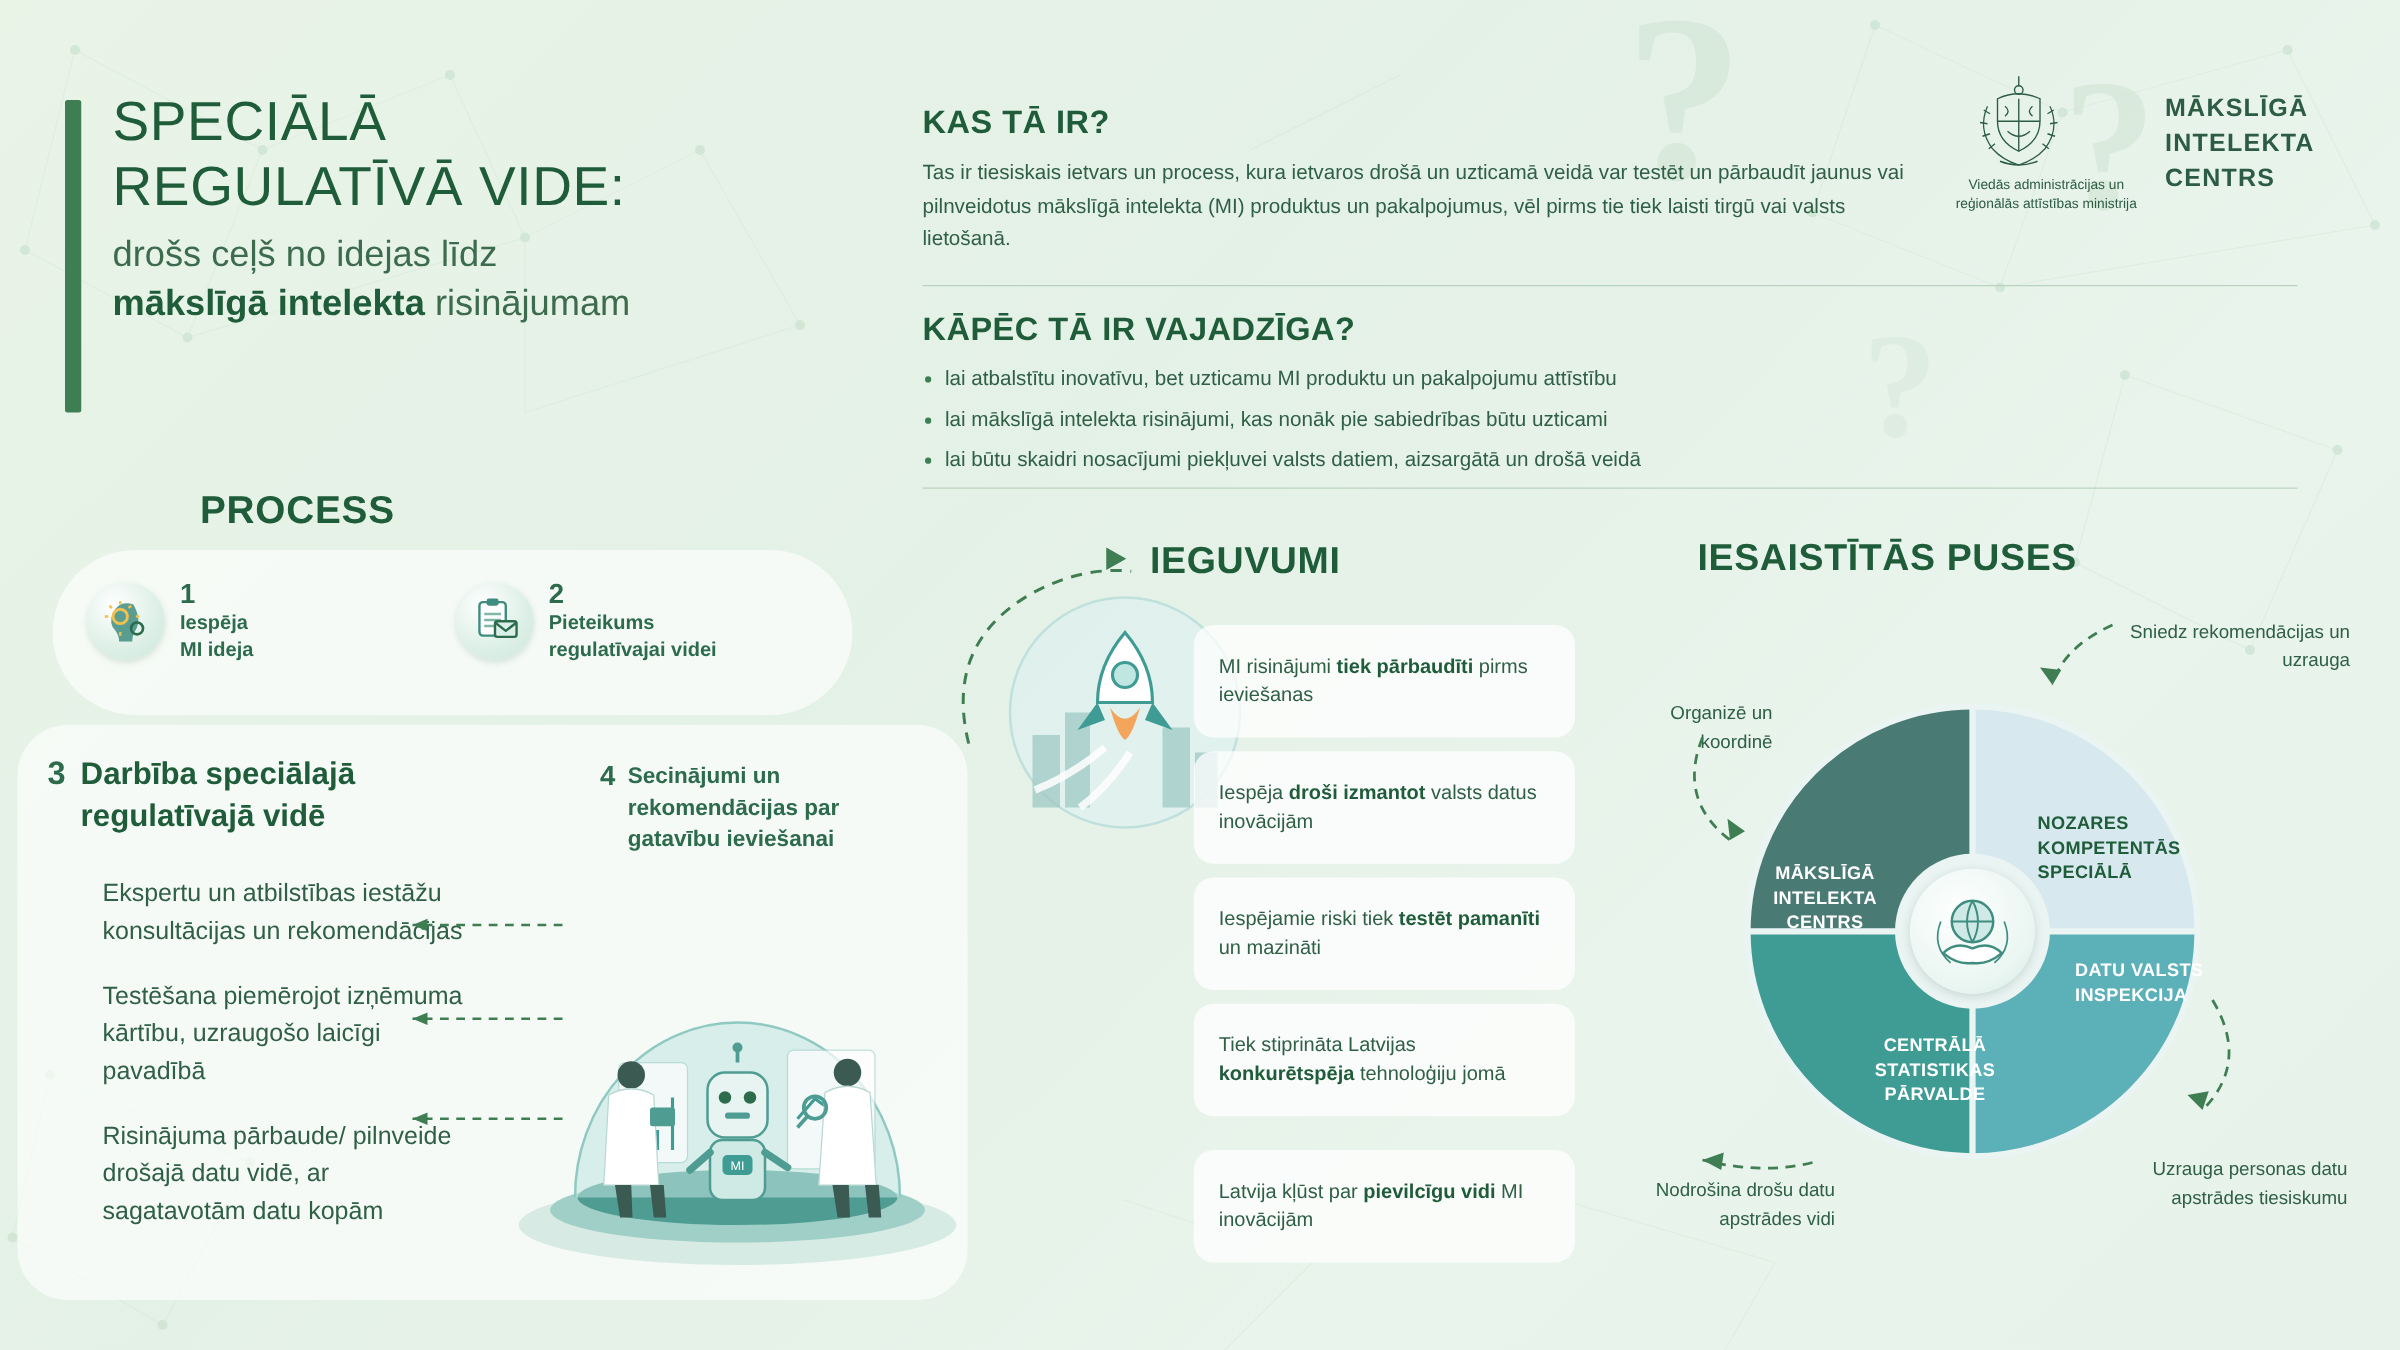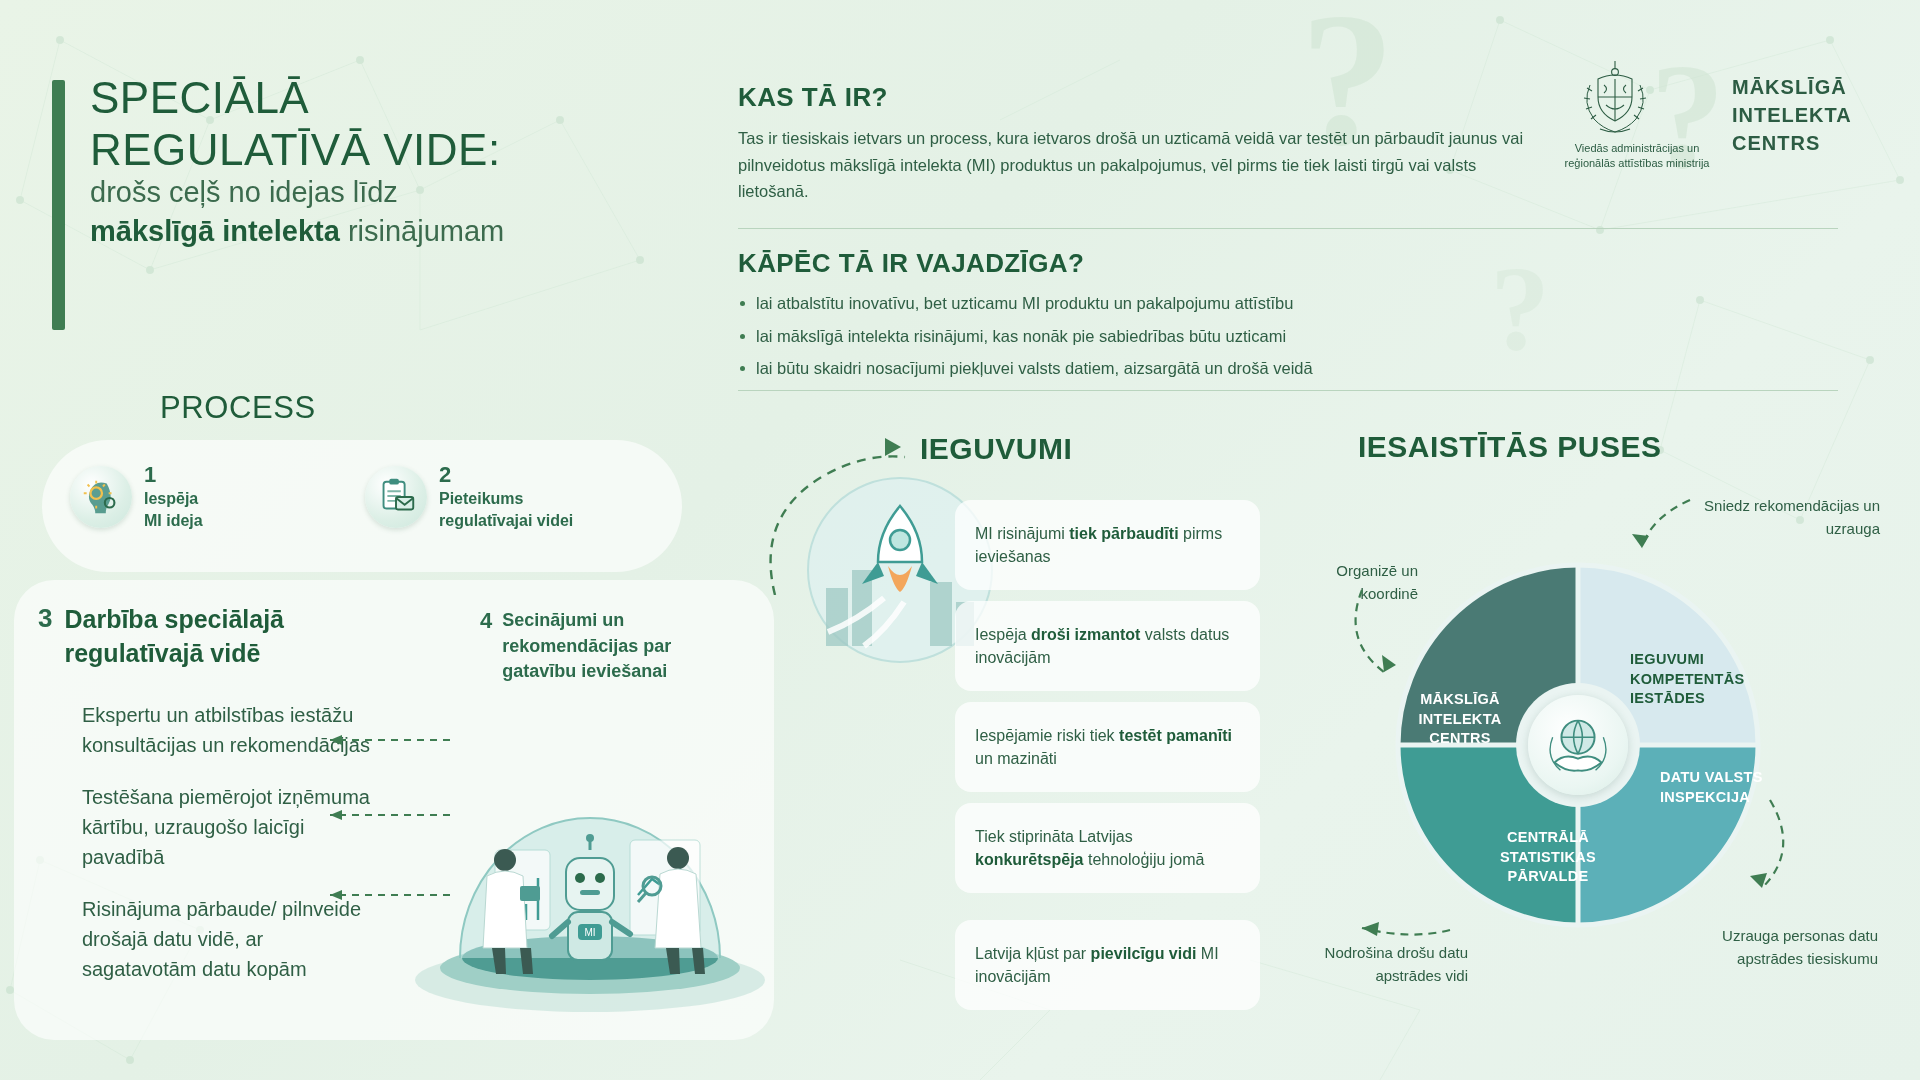--- a/index.html
+++ b/index.html
@@ -26,21 +26,21 @@
   .title-wrap { position: absolute; left: 52px; top: 72px; width: 650px; }
   .title-bar {
     position: absolute; left: 0; top: 8px; width: 13px; height: 250px;
     background: #3f7d52; border-radius: 2px;
   }
   .title-inner { margin-left: 38px; }
   .title-main {
     font-size: 44px; font-weight: 400; color: #1f5c3a; letter-spacing: .5px;
     line-height: 1.18; text-transform: uppercase;
   }
-  .title-sub1 { font-size: 29px; color: #3c6b4e; font-weight: 400; }
+  .title-sub1 { font-size: 29px; color: #3c6b4e; margin-top: 12px; font-weight: 400; }
   .title-sub2 { font-size: 29px; color: #3c6b4e; margin-top: 6px; font-weight: 400; }
   .title-sub2 b { font-weight: 700; color: #1f5c3a; }
 
   
   .kas { position: absolute; left: 738px; top: 82px; width: 790px; }
   .sec-h { font-size: 26px; font-weight: 800; color: #1f5c3a; letter-spacing: .4px; }
   .kas-body { font-size: 16.5px; line-height: 1.62; color: #2f5f45; margin-top: 12px; }
   .hr-line { position: absolute; height: 1px; background: #b9d4be; }
 
   .kapec { position: absolute; left: 738px; top: 248px; width: 800px; }
@@ -57,21 +57,21 @@
   .min-text {
     position: absolute; left: -22px; top: 86px; width: 178px; text-align: center;
     font-size: 11px; color: #2c5c43; line-height: 1.35;
   }
   .mic-text {
     position: absolute; left: 162px; top: 18px; font-size: 20px; font-weight: 600;
     color: #2c5c43; line-height: 1.4; letter-spacing: 1px;
   }
 
   
-  .process-h { position: absolute; left: 160px; top: 390px; font-size: 31px; font-weight: 400; color: #1f5c3a; letter-spacing: .6px; }
+  .process-h { position: absolute; left: 160px; top: 390px; font-size: 31px; font-weight: 700; color: #1f5c3a; letter-spacing: .6px; }
 
   .rounded-panel {
     position: absolute; background: rgba(255,255,255,.62);
     border-radius: 46px;
   }
   .panel-top { left: 42px; top: 440px; width: 640px; height: 132px; border-radius: 66px; }
   .panel-bottom { left: 14px; top: 580px; width: 760px; height: 460px; border-radius: 40px; }
 
   .step { position: absolute; display: flex; align-items: center; gap: 12px; }
   .step-icon {
@@ -405,21 +405,21 @@
   <div class="center-emblem">
     <svg viewBox="0 0 80 80" width="78" height="78">
       <circle cx="40" cy="32" r="17" fill="#cfe9e6" stroke="#3f8d7f" stroke-width="2"></circle>
       <path d="M23 32 h34 M40 15 q9 17 0 34 M40 15 q-9 17 0 34" fill="none" stroke="#3f8d7f" stroke-width="1.6"></path>
       <path d="M16 58 q10 -10 24 -4 q14 -6 24 4 q-12 10 -24 8 q-12 2 -24 -8z" fill="#ffffff" stroke="#3f8d7f" stroke-width="2"></path>
       <path d="M14 32 q-8 20 8 34 M66 32 q8 20 -8 34" fill="none" stroke="#3f8d7f" stroke-width="1.4"></path>
     </svg>
   </div>
 
   <div class="wheel-label wl-mic">MĀKSLĪGĀ INTELEKTA CENTRS</div>
-  <div class="wheel-label wl-nki">IEGUVUMI KOMPETENTĀS IESTĀDES</div>
+  <div class="wheel-label wl-nki">NOZARES KOMPETENTĀS SPECIĀLĀ</div>
   <div class="wheel-label wl-dvi">DATU VALSTS INSPEKCIJA</div>
   <div class="wheel-label wl-csp">CENTRĀLĀ STATISTIKAS PĀRVALDE</div>
 
   <div class="note n-organize">Organizē un koordinē</div>
   <div class="note n-sniedz">Sniedz rekomendācijas un uzrauga</div>
   <div class="note n-uzrauga">Uzrauga personas datu apstrādes tiesiskumu</div>
   <div class="note n-nodros">Nodrošina drošu datu apstrādes vidi</div>
 
   <svg class="illus" style="left:1270px;top:470px;width:630px;height:530px;">
     <g stroke="#3f7d52" stroke-width="2.2" fill="none" stroke-dasharray="8 6">

